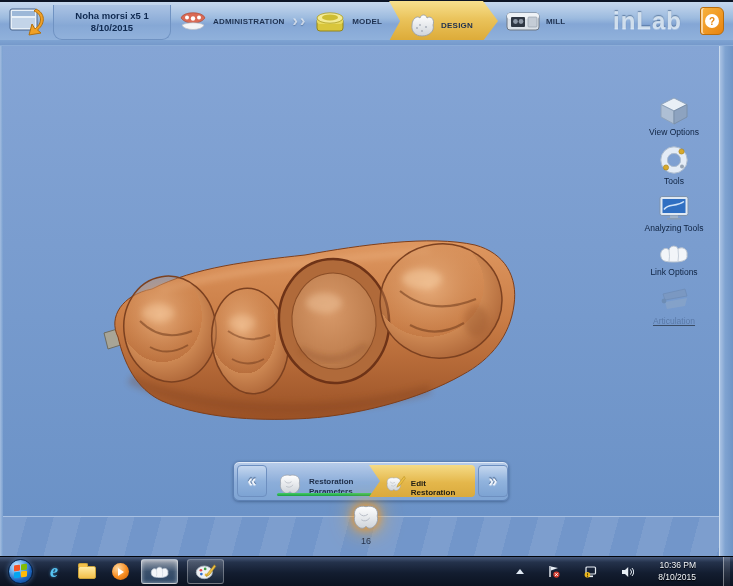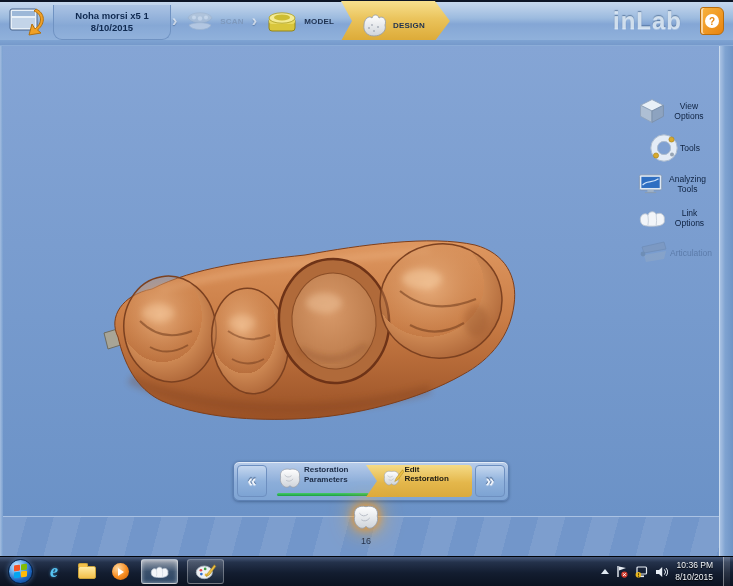--- a/index.html
+++ b/index.html
@@ -46,36 +46,36 @@
   .left-frame{position:absolute;left:0;top:46px;width:3px;height:510px;
     background:linear-gradient(to right,#a3bddf,#7aa0d0);}
   .right-frame{position:absolute;left:719px;top:46px;width:14px;height:510px;
     background:linear-gradient(to right,#a9c2e3,#7fa3d1 40%,#6f94c6);
     border-left:1px solid #cadbee;}
   .model-svg{position:absolute;left:100px;top:183px;cursor:grab;}
 
   
   .side-tools{position:absolute;right:22px;top:50px;width:74px;
     display:flex;flex-direction:column;align-items:center;}
-  .tool{display:flex;flex-direction:row;align-items:center;margin-bottom:7px;cursor:pointer;}
+  .tool{display:flex;flex-direction:column;align-items:center;margin-bottom:7px;cursor:pointer;}
   .tool-label{font-size:8.5px;color:#0e2240;text-align:center;line-height:1.15;margin-top:2px;max-width:64px;}
-  .tool.disabled{opacity:.5;cursor:default;}
+  .tool.disabled{opacity:.5;cursor:default;text-decoration:underline;}
   .tool.disabled .tool-label{color:#3e5a85;}
 
   
   .step-nav{position:absolute;left:233px;top:415px;width:276px;height:40px;border-radius:6px;
     background:linear-gradient(#b9cdea,#8badd9 55%,#7fa5d4);
     border:1px solid #5c80b4;display:flex;align-items:stretch;padding:3px;
     box-shadow:inset 0 1px 0 rgba(255,255,255,.6),0 1px 3px rgba(10,30,60,.35);}
   .nav-btn{width:30px;flex:none;display:flex;align-items:center;justify-content:center;cursor:pointer;
     font-size:16px;font-weight:bold;color:#f0f5fc;
     text-shadow:0 -1px 1px rgba(25,55,100,.85),0 1px 1px rgba(255,255,255,.55);
     background:linear-gradient(#c5d7ef,#91b3dd 50%,#7da3d3);
     border:1px solid #6d8fc0;border-radius:4px;}
-  .step{display:flex;align-items:flex-start;position:relative;cursor:pointer;}
+  .step{display:flex;align-items:flex-end;gap:5px;position:relative;cursor:pointer;}
   .step1{flex:1;margin-left:3px;padding:0 4px 0 6px;}
   .step1 .step-label{font-size:8px;font-weight:bold;color:#1c2c47;line-height:1.25;width:62px;}
   .green-line{position:absolute;left:7px;right:3px;bottom:1px;height:3px;border-radius:2px;
     background:linear-gradient(#42cd67,#1d9e41);}
   .step2{width:106px;flex:none;margin-left:-6px;padding-left:15px;padding-right:16px;
     background:linear-gradient(#f5db86,#e4b74b 55%,#daaa3d);
     clip-path:polygon(0 0,100% 0,100% 100%,0 100%,11px 50%);
     border-radius:0 4px 4px 0;}
   .step2 .step-label{font-size:8px;font-weight:bold;color:#232015;}
   .nav-next{margin-left:3px;}
@@ -106,21 +106,21 @@
   .folder::before{content:"";position:absolute;left:-1px;top:-4px;width:8px;height:3px;
     background:#f3c04a;border:1px solid #caa23a;border-bottom:none;border-radius:2px 2px 0 0;}
   .wmp{width:17px;height:17px;border-radius:50%;display:flex;align-items:center;justify-content:center;
     background:radial-gradient(circle at 35% 30%,#ffd9a0,#f68b1f 55%,#c05e08);}
   .wmp-tri{width:0;height:0;border-left:6px solid #fff;border-top:4px solid transparent;border-bottom:4px solid transparent;margin-left:2px;}
   .tb-app{width:37px;height:25px;border-radius:3px;flex:none;cursor:pointer;
     display:flex;align-items:center;justify-content:center;border:1px solid rgba(255,255,255,.55);}
   .tb-app.active{background:linear-gradient(rgba(255,255,255,.55),rgba(150,200,245,.30) 50%,rgba(110,170,230,.35));
     box-shadow:inset 0 0 4px rgba(255,255,255,.5);}
   .tb-app.idle{background:linear-gradient(rgba(255,255,255,.20),rgba(120,170,220,.10));border-color:rgba(255,255,255,.3);}
-  .tray{margin-left:auto;display:flex;align-items:center;gap:7px;padding-right:3px;justify-content:center;}
+  .tray{margin-left:auto;display:flex;align-items:center;gap:24px;padding-right:3px;justify-content:center;}
   .tray-arrow{width:0;height:0;border-left:4px solid transparent;border-right:4px solid transparent;
     border-bottom:5px solid #dfe8f2;cursor:pointer;}
   .clock{text-align:right;font-size:8.5px;color:#f2f6fb;line-height:1.3;text-shadow:0 1px 1px #000;cursor:default;}
   .show-desktop{width:7px;height:30px;margin-left:3px;flex:none;cursor:pointer;
     border-left:1px solid rgba(255,255,255,.4);
     background:linear-gradient(rgba(255,255,255,.16),rgba(255,255,255,.03));}
 </style>
 </head>
 <body>
 
@@ -148,32 +148,32 @@
         <path d="M27,6 C35,9 36,18 28,24 L25,19 L22,30 L34,28 L30.5,25 C39,18 38,8 29,4 Z" fill="#f1a126" stroke="#b2700e" stroke-width="1"></path>
       </svg>
     </div>
 
     <div class="patient">
       <div>Noha morsi x5 1</div>
       <div>8/10/2015</div>
     </div>
 
     <nav class="phases">
+      <div class="phase">
+        <svg width="30" height="26" viewBox="0 0 30 26">
+          <path d="M3,10 C5,3 25,3 27,10 C24,14 19,15 15,15 C11,15 6,14 3,10 Z" fill="#d96a55" stroke="#a8432f" stroke-width=".6"></path>
+          <circle cx="9" cy="9.5" r="2" fill="#fff"></circle>
+            <circle cx="15" cy="10.5" r="2.2" fill="#fff"></circle>
+            <circle cx="21" cy="9.5" r="2" fill="#fff"></circle>
+          <path d="M4,17 C9,14 21,14 26,17 C24,23 6,23 4,17 Z" fill="#f3f4f6" stroke="#b9bfc9" stroke-width=".7"></path>
+        </svg>
+        <span class="phase-label">ADMINISTRATION</span>
+      </div>
       <span class="sep">›</span>
 
-      <div class="phase disabled">
-        <svg width="30" height="26" viewBox="0 0 30 26">
-          <path d="M3,10 C5,3 25,3 27,10 C24,14 19,15 15,15 C11,15 6,14 3,10 Z" fill="#b9c6d6" stroke="#93a4b8" stroke-width=".6"></path>
-          <circle cx="9" cy="9.5" r="2" fill="#e9eef4"></circle>
-            <circle cx="15" cy="10.5" r="2.2" fill="#e9eef4"></circle>
-            <circle cx="21" cy="9.5" r="2" fill="#e9eef4"></circle>
-          <path d="M4,17 C9,14 21,14 26,17 C24,23 6,23 4,17 Z" fill="#dfe6ee" stroke="#aebbca" stroke-width=".7"></path>
-        </svg>
-        <span class="phase-label">SCAN</span>
-      </div>
       <span class="sep">›</span>
 
       <div class="phase">
         <svg width="34" height="28" viewBox="0 0 34 28">
           <rect x="4" y="11" width="26" height="13" rx="3" fill="#d9c63c" stroke="#94861a"></rect>
           <rect x="4" y="11" width="26" height="6" rx="3" fill="#e8da62"></rect>
           <ellipse cx="17" cy="11" rx="13" ry="5.2" fill="#f3eb96" stroke="#a89a20" stroke-width=".8"></ellipse>
           <ellipse cx="17" cy="10.4" rx="8" ry="3" fill="#cdbd33"></ellipse>
         </svg>
         <span class="phase-label">MODEL</span>
@@ -183,20 +183,31 @@
         <svg width="28" height="26" viewBox="0 0 28 26">
           <path d="M4,13 C4,7 9,3 12,6 C13,2 18,2 19,6 C23,3 27,8 25,13 C27,19 21,24 14,24 C7,24 3,19 4,13 Z" fill="url(#molarG)" stroke="#99a0aa" stroke-width=".9"></path>
           <circle cx="9" cy="16" r="1" fill="#aab1bb"></circle>
             <circle cx="14" cy="19" r="1" fill="#aab1bb"></circle>
           <circle cx="18" cy="15" r="1" fill="#aab1bb"></circle>
             <circle cx="12" cy="13" r=".9" fill="#aab1bb"></circle>
         </svg>
         <span class="phase-label">DESIGN</span>
       </div>
 
+      <div class="phase">
+        <svg width="36" height="26" viewBox="0 0 36 26">
+          <rect x="2" y="5" width="32" height="17" rx="3" fill="#dbe1e8" stroke="#6c7683"></rect>
+          <rect x="2" y="5" width="32" height="6" rx="3" fill="#eef2f6"></rect>
+          <rect x="6" y="9" width="14" height="10" rx="1" fill="#2e3642"></rect>
+          <circle cx="10.5" cy="13.5" r="2.4" fill="#8e98a6"></circle>
+            <circle cx="16" cy="13.5" r="2.4" fill="#8e98a6"></circle>
+          <rect x="23" y="9" width="9" height="10" rx="1" fill="#c4ccd6" stroke="#8d97a5" stroke-width=".6"></rect>
+        </svg>
+        <span class="phase-label">MILL</span>
+      </div>
     </nav>
 
     <div class="logo">inLab</div>
     <div class="help-btn">
       <div class="help-q">?</div>
     </div>
   </header>
   <div class="subbar"></div>
 
   <div class="canvas">

